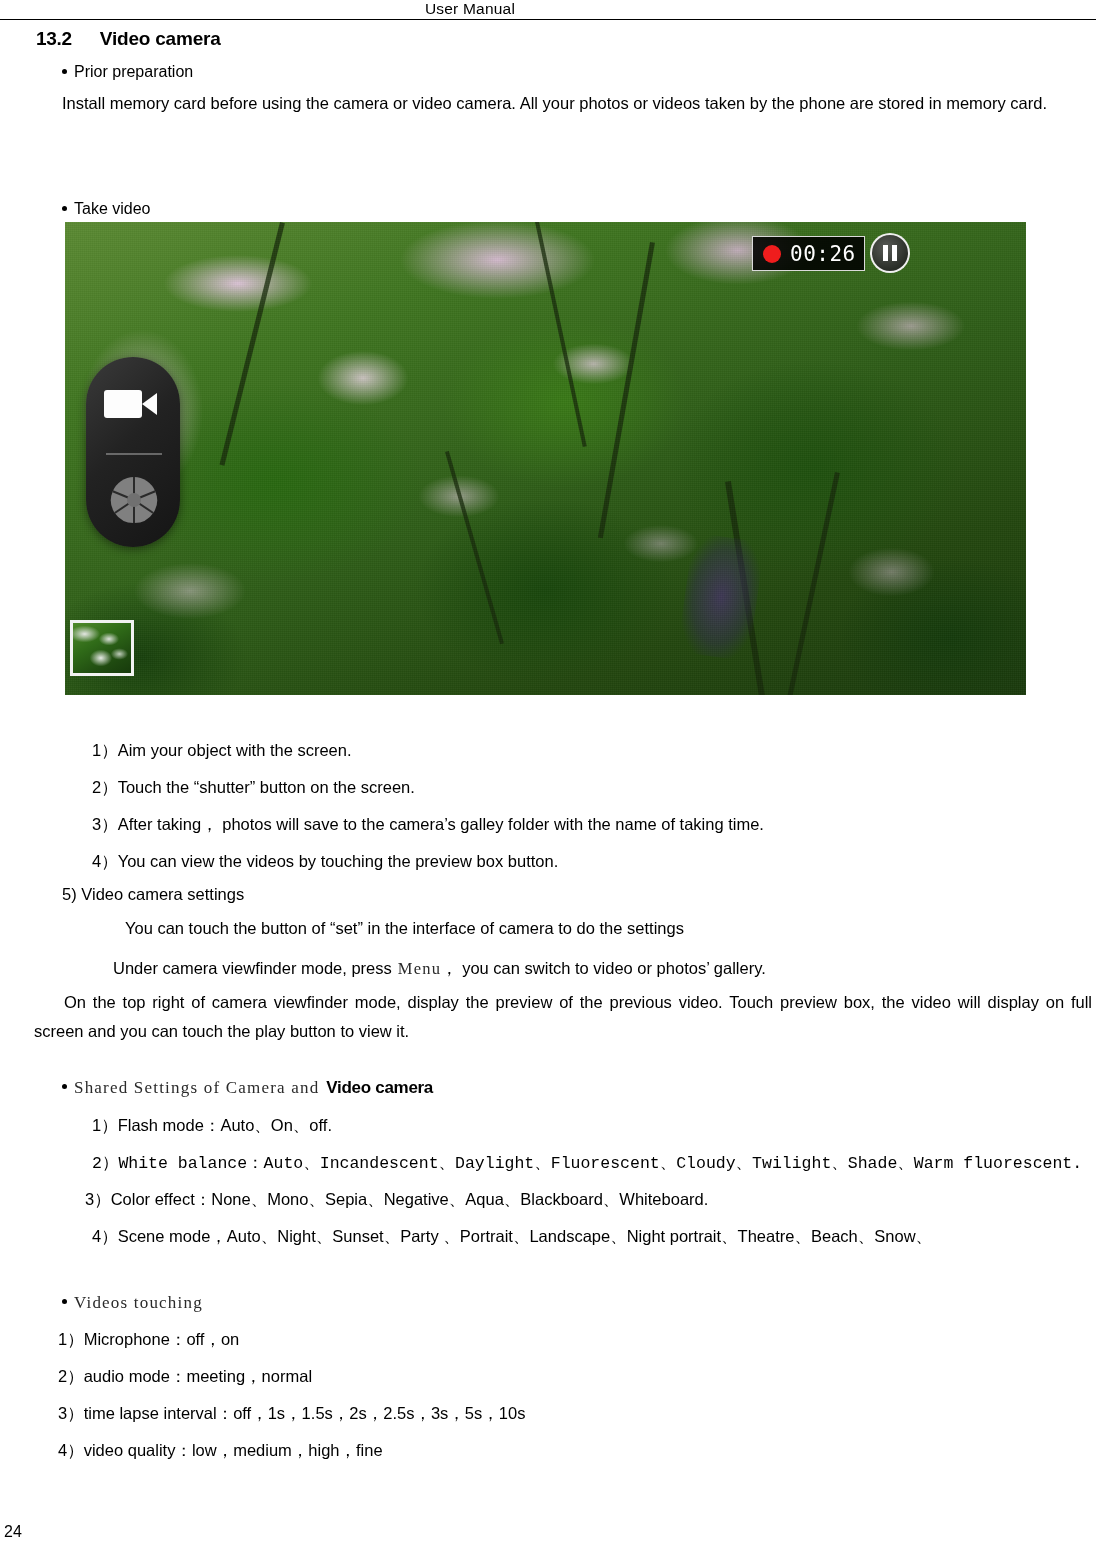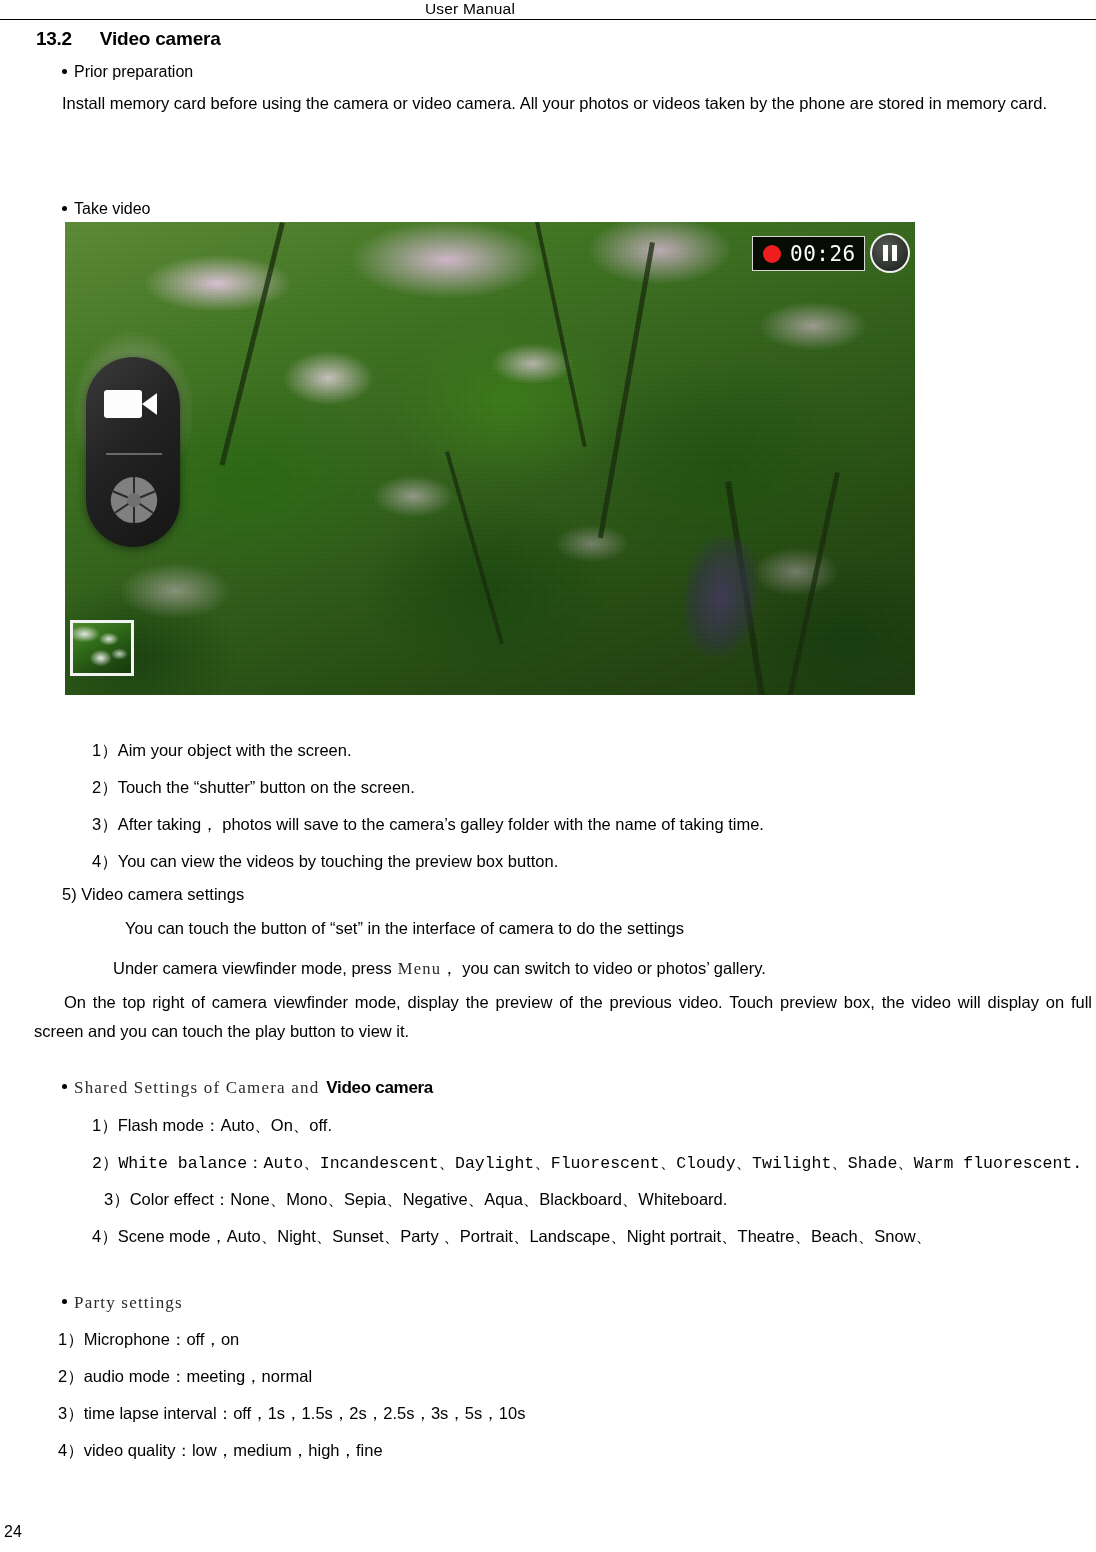--- a/index.html
+++ b/index.html
@@ -106,21 +106,21 @@
     font-family: "Liberation Sans", sans-serif;
     font-weight: bold;
     letter-spacing: -0.3px;
   }
 
   
   .shot {
     position: absolute;
     left: 65px;
     top: 222px;
-    width: 850px;
+    width: 961px;
     height: 473px;
     overflow: hidden;
     background: #2d4f1c;
   }
   .shot-bg {
     position: absolute;
     inset: 0;
     background:
       
       radial-gradient(ellipse 120px 46px at 18% 13%, rgba(226,198,222,.95) 0%, rgba(226,198,222,0) 62%),
@@ -398,26 +398,26 @@
 
   <div class="para justify" style="left:34px; top:988px; width:1058px; text-indent:30px;">On the top right of camera viewfinder mode, display the preview of the previous video. Touch preview box, the video will display on full screen and you can touch the play button to view it.</div>
 
   <div class="bullet-row" style="left:62px; top:1078px; font-size:17px;">
     <span class="dot"></span>
     <span class="btxt mono-ish">Shared Settings of Camera and</span><span class="bold-sans" style="margin-left:7px;">Video camera</span>
   </div>
 
   <div class="listline" style="left:92px; top:1115px;">1）Flash mode：Auto、On、off.</div>
   <div class="listline" style="left:92px; top:1152px;font-family:Liberation Mono, monospace;">2）White balance：Auto、Incandescent、Daylight、Fluorescent、Cloudy、Twilight、Shade、Warm fluorescent.</div>
-  <div class="listline" style="left:104px; top:1189px;text-align:center;">3）Color effect：None、Mono、Sepia、Negative、Aqua、Blackboard、Whiteboard.</div>
+  <div class="listline" style="left:85px; top:1189px;text-align:center;">3）Color effect：None、Mono、Sepia、Negative、Aqua、Blackboard、Whiteboard.</div>
   <div class="listline" style="left:92px; top:1226px;">4）Scene mode，Auto、Night、Sunset、Party 、Portrait、Landscape、Night portrait、Theatre、Beach、Snow、</div>
 
   <div class="bullet-row" style="left:62px; top:1293px; font-size:17px;">
     <span class="dot"></span>
-    <span class="btxt mono-ish">Party settings</span>
+    <span class="btxt mono-ish">Videos touching</span>
   </div>
 
   <div class="listline" style="left:58px; top:1329px;">1）Microphone：off，on</div>
   <div class="listline" style="left:58px; top:1366px;">2）audio mode：meeting，normal</div>
   <div class="listline" style="left:58px; top:1403px;">3）time lapse interval：off，1s，1.5s，2s，2.5s，3s，5s，10s</div>
   <div class="listline" style="left:58px; top:1440px;">4）video quality：low，medium，high，fine</div>
 
   <div class="pageno">24</div>
 
 </div>

